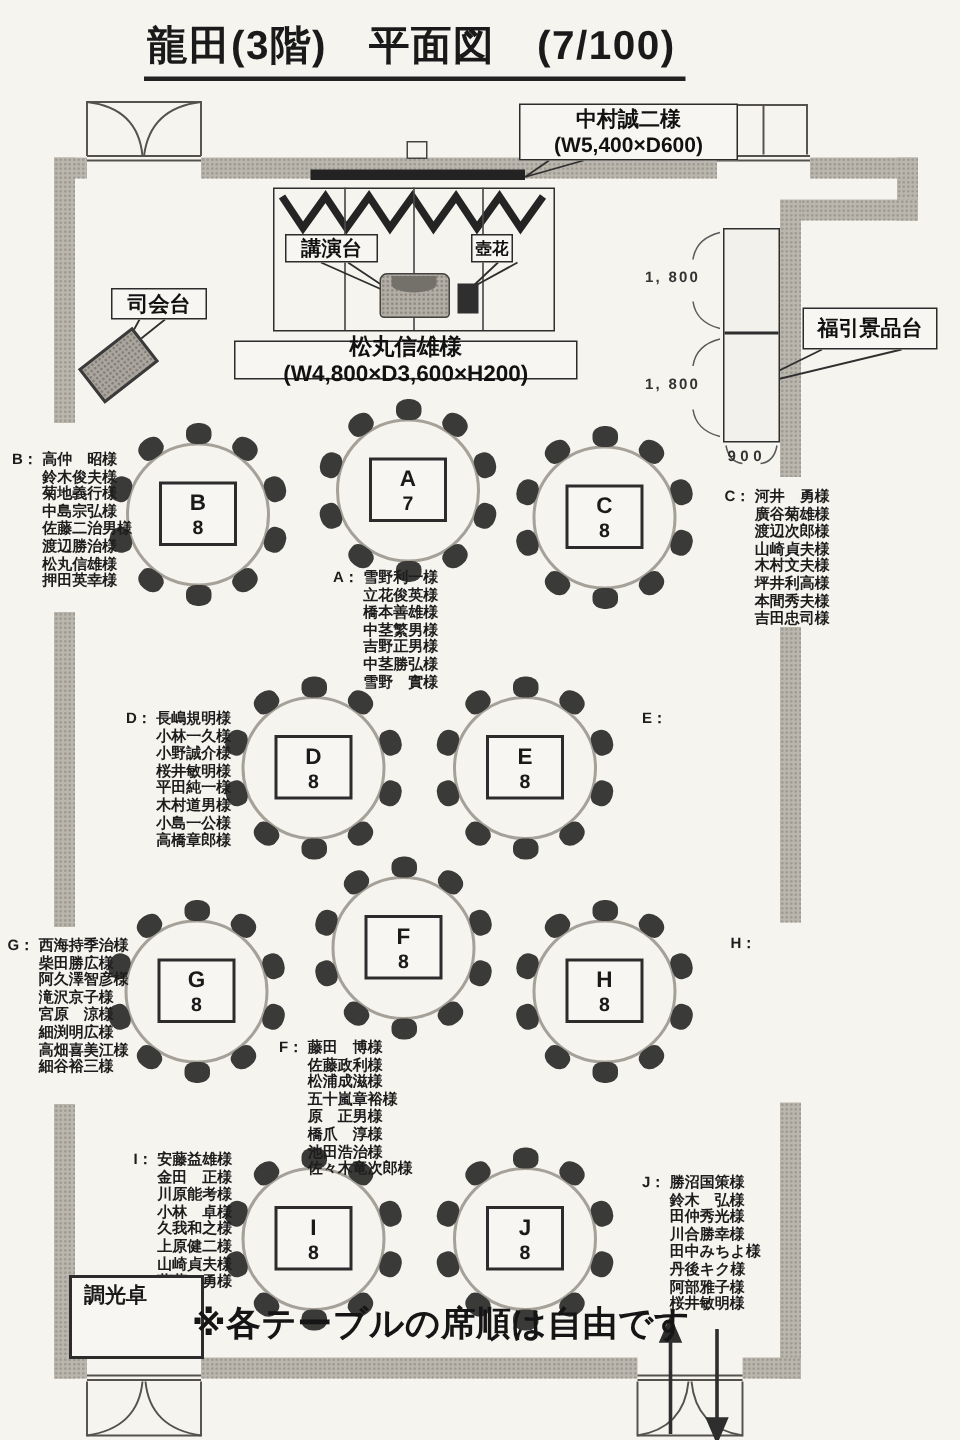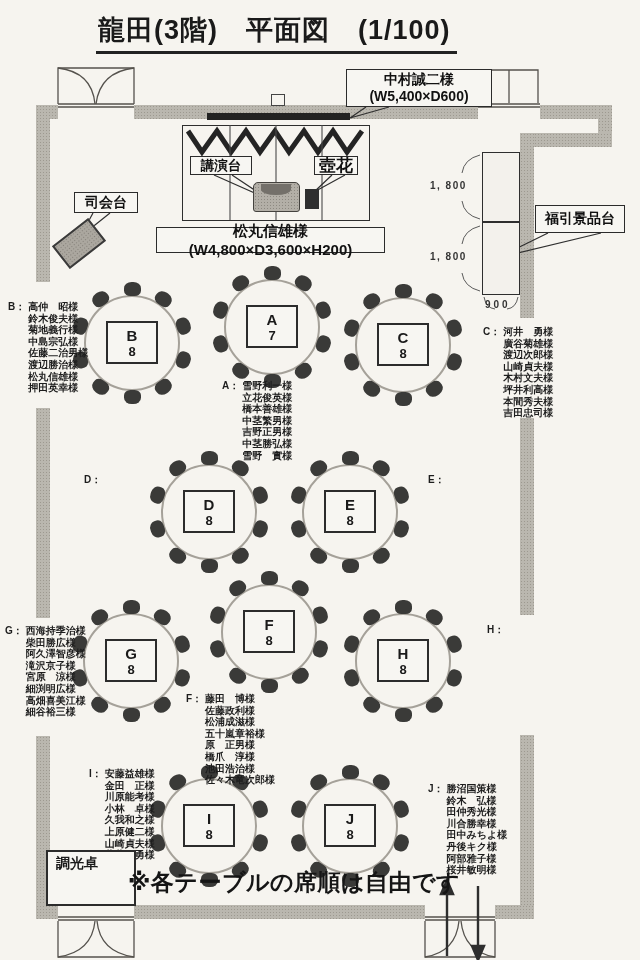--- a/index.html
+++ b/index.html
@@ -55,21 +55,21 @@
   
   .dimmer{position:absolute;left:46px;top:850px;width:90px;height:56px;background:#f7f6f2;
           border:2px solid #2c2c2c;z-index:4;box-sizing:border-box;
           font-size:14px;font-weight:bold;padding:3px 0 0 8px;}
   .note{position:absolute;left:128px;top:867px;font-size:23px;font-weight:600;
         letter-spacing:0.5px;z-index:5;color:#151515;}
 </style>
 </head>
 <body>
 
-<div class="title">龍田(3階)　平面図　(1/100)</div>
+<div class="title">龍田(3階)　平面図　(7/100)</div>
 
 <div class="wall" style="left:36px;top:105px;width:22px;height:14px"></div>
 <div class="wall" style="left:134px;top:105px;width:344px;height:14px"></div>
 <div class="wall" style="left:540px;top:105px;width:72px;height:14px"></div>
 <div class="wall" style="left:598px;top:105px;width:14px;height:42px"></div>
 <div class="wall" style="left:534px;top:133px;width:78px;height:14px"></div>
 <div class="wall" style="left:520px;top:133px;width:14px;height:185px"></div>
 <div class="wall" style="left:520px;top:418px;width:14px;height:197px"></div>
 <div class="wall" style="left:520px;top:735px;width:14px;height:184px"></div>
 <div class="wall" style="left:36px;top:105px;width:14px;height:177px"></div>
@@ -144,21 +144,21 @@
   <div class="podium-top"></div>
 </div>
 <div class="vase"></div>
 <div class="mcstand"></div>
 
 <div class="cbox" style="left:346px;top:69px;width:146px;height:38px;flex-direction:column;font-size:14px;line-height:17px;padding:1px 4px">
   <div>中村誠二様</div>
   <div>(W5,400×D600)</div>
 </div>
 <div class="cbox" style="left:190px;top:156px;width:62px;height:19px;font-size:13.5px">講演台</div>
-<div class="cbox" style="left:314px;top:156px;width:44px;height:19px;font-size:17px">壺花</div>
+<div class="cbox" style="left:314px;top:156px;width:28px;height:19px;font-size:11px">壺花</div>
 <div class="cbox" style="left:74px;top:192px;width:64px;height:21px;font-size:14px">司会台</div>
 <div class="cbox" style="left:156px;top:227px;width:229px;height:26px;font-size:15px">松丸信雄様(W4,800×D3,600×H200)</div>
 
 <div class="prize">
   <div class="prize-div"></div>
 </div>
 <div class="dim" style="left:430px;top:180px">1, 800</div>
 <div class="dim" style="left:430px;top:251px">1, 800</div>
 <div class="dim" style="left:485px;top:299px;letter-spacing:3px">900</div>
 <div class="cbox" style="left:535px;top:205px;width:90px;height:28px;font-size:14px">福引景品台</div>
@@ -381,20 +381,28 @@
 廣谷菊雄様
 渡辺次郎様
 山崎貞夫様
 木村文夫様
 坪井利高様
 本間秀夫様
 吉田忠司様</div>
 </div>
 <div class="nlist" style="left:84px;top:474px">
   <span>D：</span>
+  <div class="nnames">長嶋規明様
+小林一久様
+小野誠介様
+桜井敏明様
+平田純一様
+木村道男様
+小島一公様
+高橋章郎様</div>
 </div>
 <div class="nlist" style="left:428px;top:474px">
   <span>E：</span>
 </div>
 <div class="nlist" style="left:186px;top:693px">
   <span>F：</span>
   <div class="nnames">藤田　博様
 佐藤政利様
 松浦成滋様
 五十嵐章裕様

